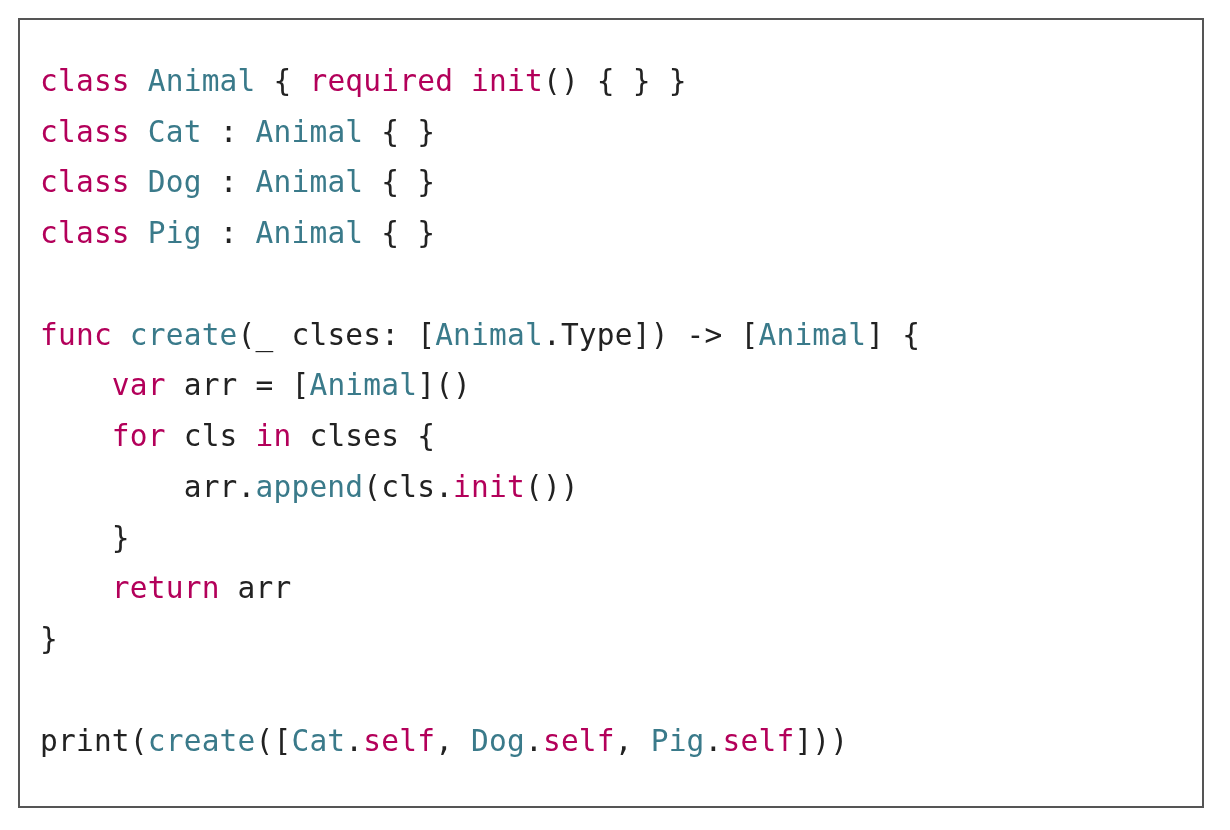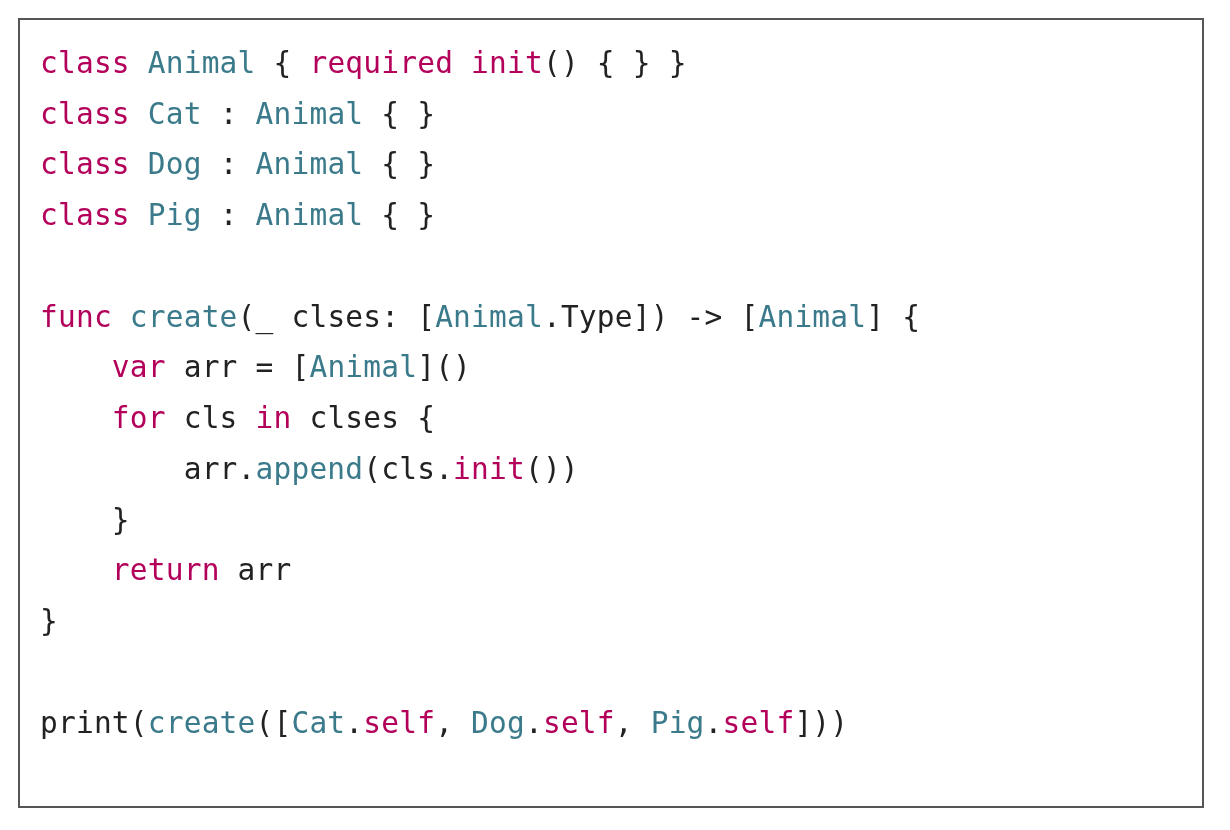--- a/index.html
+++ b/index.html
@@ -12,21 +12,21 @@
     font-family: "Menlo", "Consolas", "DejaVu Sans Mono", monospace;
   }
   .frame {
     position: absolute;
     left: 18px;
     top: 18px;
     width: 1186px;
     height: 790px;
     border: 2px solid #555;
     box-sizing: border-box;
-    padding: 18px 20px 10px 20px;
+    padding: 36px 20px 10px 20px;
     overflow: hidden;
   }
   pre.code {
     margin: 0;
     font-family: "Menlo", "Consolas", "DejaVu Sans Mono", monospace;
     font-size: 29.5px;
     line-height: 1.72;
     white-space: pre;
     color: #222;
     letter-spacing: 0.2px;

